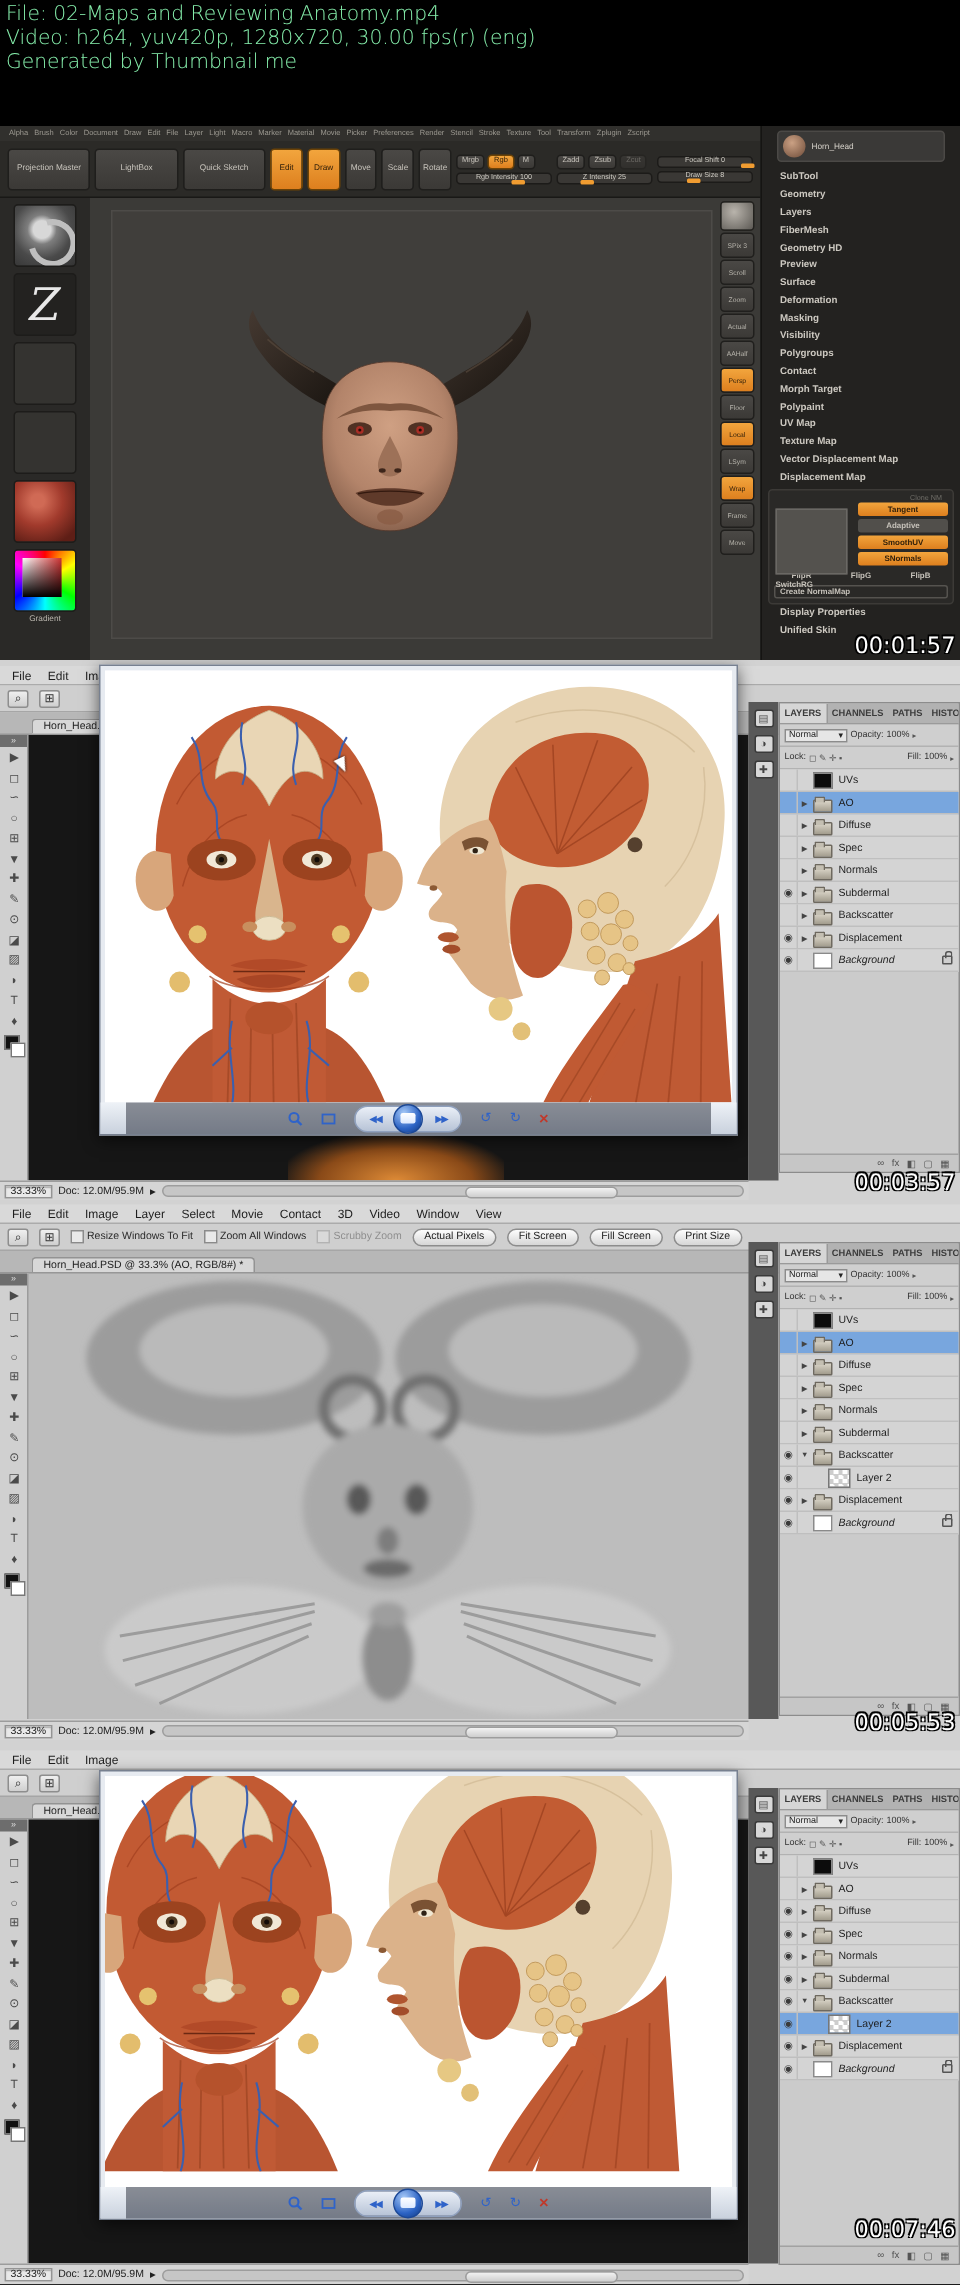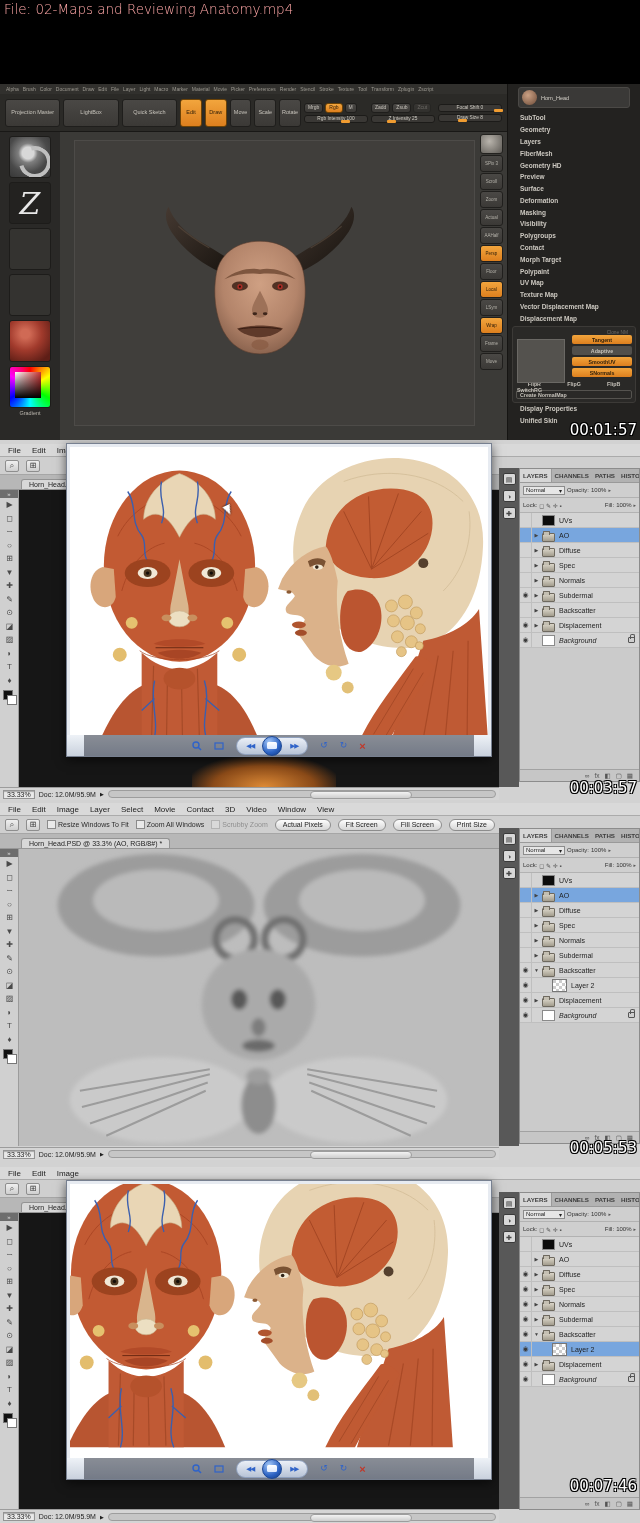--- a/index.html
+++ b/index.html
@@ -2,21 +2,21 @@
 <html><head>
 <meta charset="utf-8">
 <style>
   html,body{margin:0;padding:0;background:#000;}
   #page{position:relative;width:640px;height:1523px;background:#000;overflow:hidden;
         font-family:"Liberation Sans",sans-serif;}
   [data-interactable]{box-sizing:border-box;}
   .frame{position:absolute;left:0;width:640px;overflow:hidden;}
 
   
-  #hdr{position:absolute;top:0;left:0;width:640px;height:64px;background:#000;color:#fca5a5;
+  #hdr{position:absolute;top:0;left:0;width:640px;height:64px;background:#000;color:#86efac;
        padding:1px 4px;font-size:13.5px;line-height:16.2px;font-family:"DejaVu Sans",sans-serif;font-weight:300;}
 
   
   #f1{top:84px;height:356px;background:#262523;}
   .zmenu{position:absolute;top:0;left:0;right:133px;height:10px;background:#31302d;display:flex;
          align-items:center;gap:4px;padding:0 6px;overflow:hidden;}
   .zmi{font-size:5px;color:#9b9890;white-space:nowrap;}
   .zshelf{position:absolute;top:10px;left:0;right:133px;height:38px;background:#2b2a27;
           border-bottom:1px solid #191816;display:flex;align-items:center;gap:3px;padding:0 5px;}
   .zbtn{background:linear-gradient(#4a4845,#3b3936);border:1px solid #1f1e1c;border-radius:3px;
@@ -326,20 +326,22 @@
       </g>
     </symbol>
   </defs>
 </svg>
 
 <div id="page" data-interactable="false">
 
   <div id="hdr" data-interactable="false">
 
   <div data-interactable="false">File: 02-Maps and Reviewing Anatomy.mp4</div>
+      <div data-interactable="false">Video: h264, yuv420p, 1280x720, 30.00 fps(r) (eng)</div>
+      <div data-interactable="false">Generated by Thumbnail me</div>
     </div>
 
   <div id="f1" class="frame" data-interactable="false">
     <div class="zmenu" data-interactable="false">
 
     <span class="zmi" data-interactable="true">Alpha</span>
         <span class="zmi" data-interactable="true">Brush</span>
         <span class="zmi" data-interactable="true">Color</span>
         <span class="zmi" data-interactable="true">Document</span>
         <span class="zmi" data-interactable="true">Draw</span>

